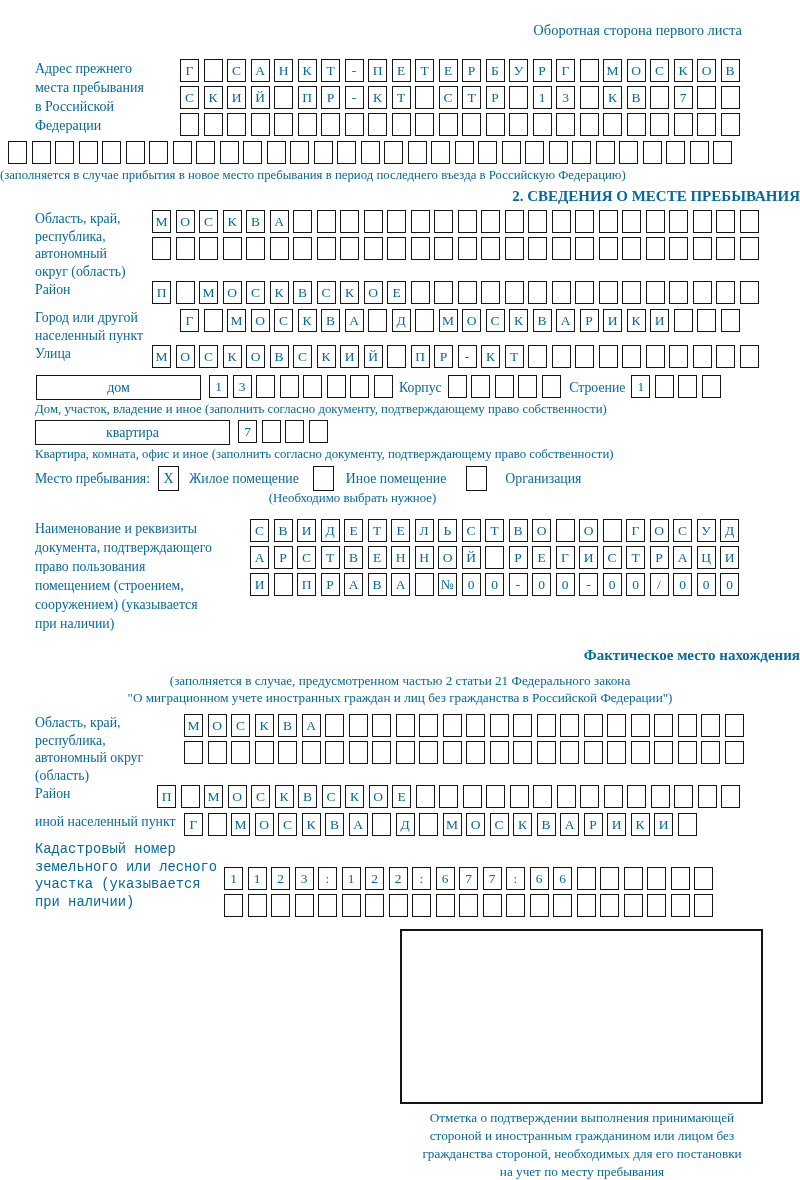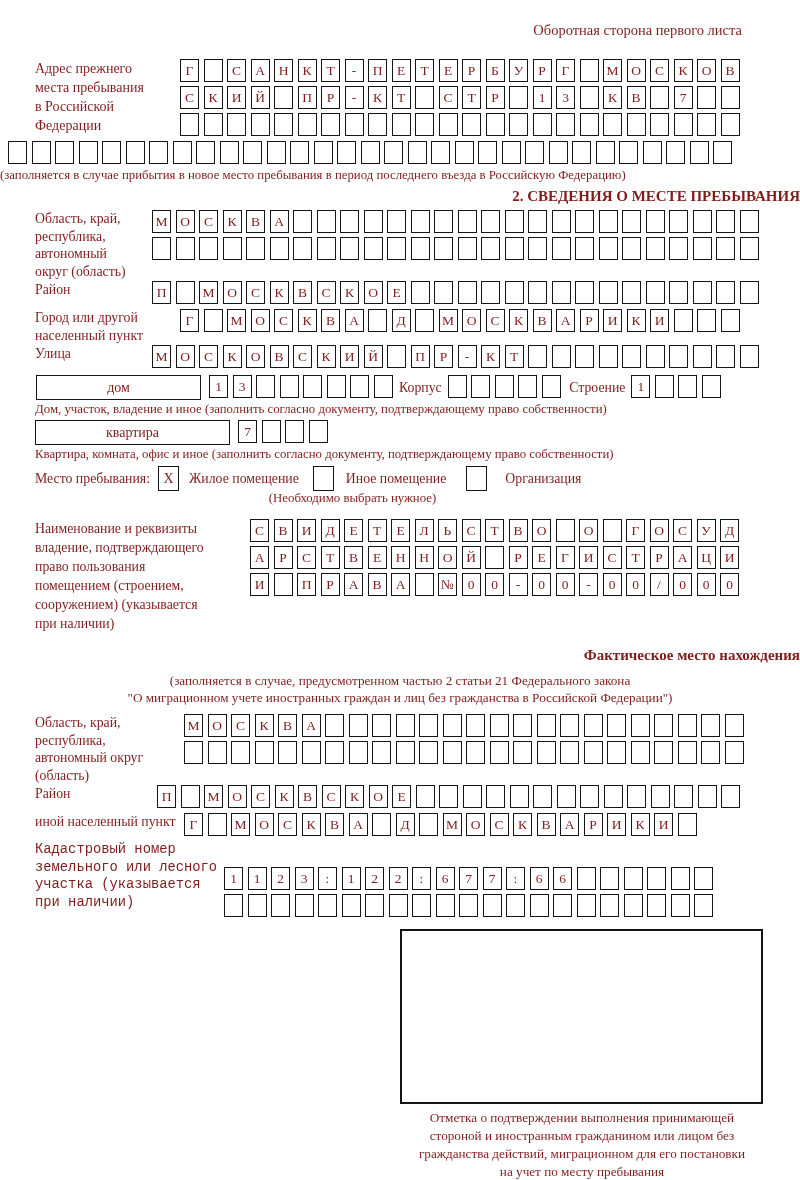--- a/index.html
+++ b/index.html
@@ -1,18 +1,18 @@
 <!DOCTYPE html>
 <html><head>
 <meta charset="utf-8">
 <style>
   html,body{margin:0;padding:0;background:#fff;}
   .page{
     width:800px;height:1180px;background:#ffffff;position:relative;
-    font-family:"Liberation Serif","DejaVu Serif",serif;color:#7f1d1d;
+    font-family:"Liberation Serif","DejaVu Serif",serif;color:#0369a1;
     overflow:hidden;box-sizing:border-box;padding-top:22px;
   }
   .hdr-note{ text-align:right; padding-right:58px; font-size:14.5px; }
   .row{ display:flex; align-items:flex-start; }
   .cells{ display:flex; flex-wrap:nowrap; margin-bottom:4px; }
   .cell{
     box-sizing:border-box; width:19px; height:23px; border:1.6px solid #151515;
     margin-right:4.5px; display:inline-flex; align-items:center; justify-content:center;
     font-size:13.5px; line-height:1; background:#fff; flex:0 0 auto;
   }
@@ -382,21 +382,21 @@
     <div class="chk" style="margin:0 12px 0 14px;"></div>
     <div class="inline-lbl">Иное помещение</div>
     <div class="chk" style="margin:0 18px 0 20px;"></div>
     <div class="inline-lbl">Организация</div>
   </div>
   <div style="width:635px; padding-left:35px; text-align:center; font-size:12.8px; margin-bottom:13px;">(Необходимо выбрать нужное)</div>
 
   <div class="grp">
     <div class="lblcol" style="width:215px; font-size:13.8px; line-height:19px;">
         <div>Наименование и реквизиты</div>
-        <div>владение, подтверждающего</div>
+        <div>документа, подтверждающего</div>
         <div>право пользования</div>
         <div>помещением (строением,</div>
         <div>сооружением) (указывается</div>
         <div>при наличии)</div>
       </div>
     <div>
       <div class="cells">
           <span class="cell">С</span>
           <span class="cell">В</span>
           <span class="cell">И</span>
@@ -652,17 +652,17 @@
           <span class="cell"></span>
           <span class="cell"></span>
         </div>
     </div>
   </div>
 
   <div class="stamp-box" style="margin-top:8px;"></div>
   <div class="stamp-cap">
       <div>Отметка о подтверждении выполнения принимающей</div>
       <div>стороной и иностранным гражданином или лицом без</div>
-      <div>гражданства действий, миграционном для его постановки</div>
+      <div>гражданства стороной, необходимых для его постановки</div>
       <div>на учет по месту пребывания</div>
     </div>
 
 </div>
 
 </body></html>

